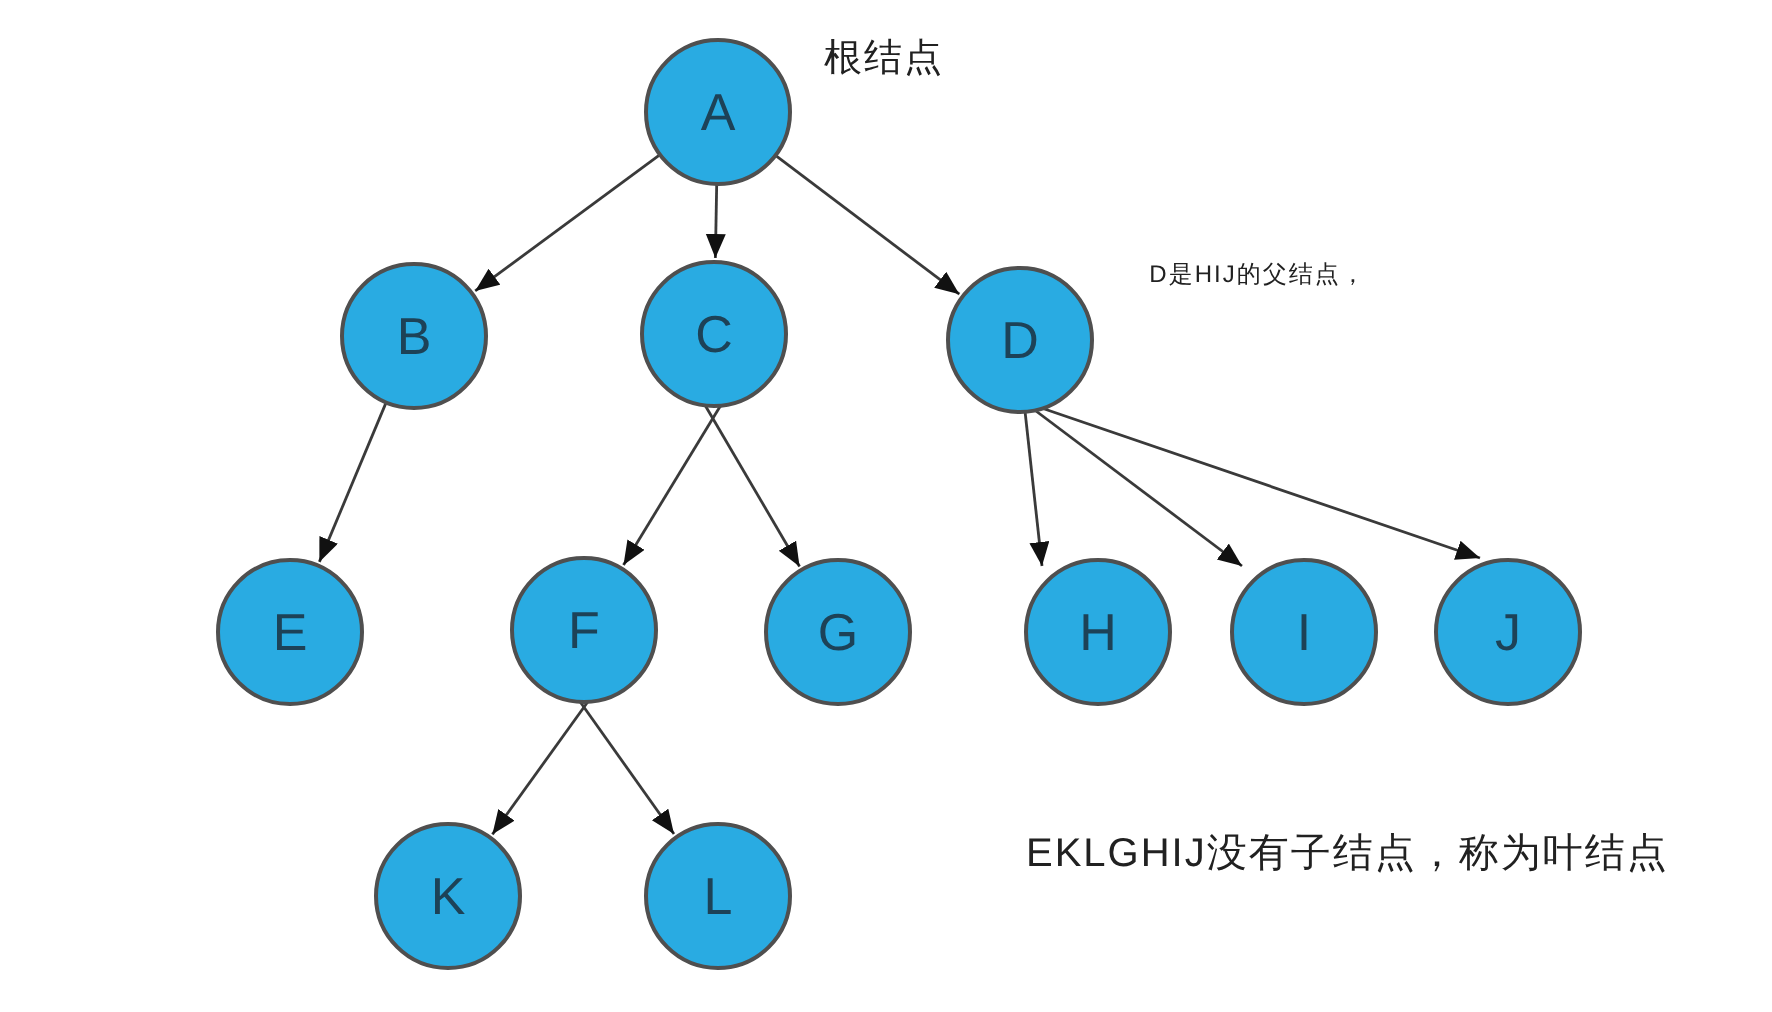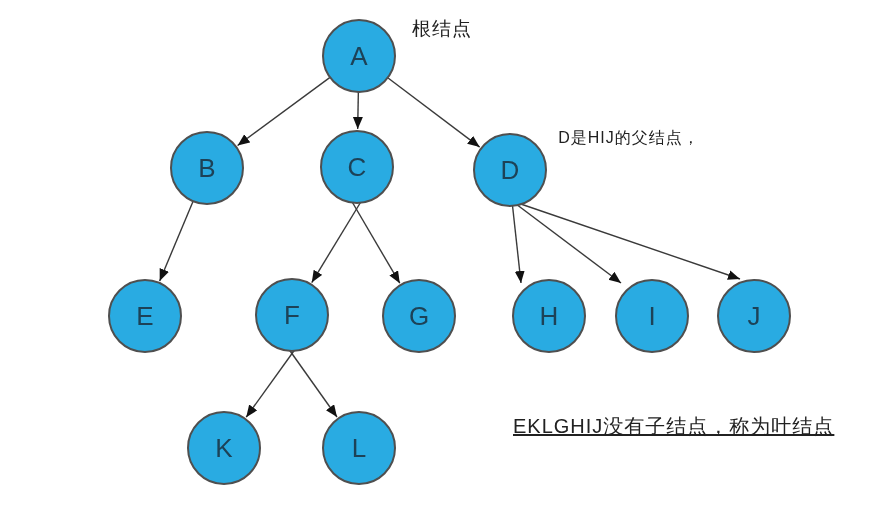--- a/index.html
+++ b/index.html
@@ -80,19 +80,19 @@
         <text x="754" y="316" dy="0.35em" text-anchor="middle" font-size="26" fill="#1d4257" class="node-letter">J</text>
         <circle cx="224" cy="448" r="36" fill="#29abe2" stroke="#4f4f4f" stroke-width="2"></circle>
         <text x="224" y="448" dy="0.35em" text-anchor="middle" font-size="26" fill="#1d4257" class="node-letter">K</text>
         <circle cx="359" cy="448" r="36" fill="#29abe2" stroke="#4f4f4f" stroke-width="2"></circle>
         <text x="359" y="448" dy="0.35em" text-anchor="middle" font-size="26" fill="#1d4257" class="node-letter">L</text>
       </g>
   </svg>
 
   <div class="label root-label" style="left: 412px; top: 16px; font-size: 19px; color: rgb(33, 33, 33);">根结点</div>
 
-  <div class="label d-note" style="left: 547px; top: 125px; font-size: 16px; width: 164px; color: rgb(33, 33, 33);">
+  <div class="label d-note" style="left: 547px; top: 125px; font-size: 12px; width: 164px; color: rgb(33, 33, 33);">
     <div>D是HIJ的父结点，</div>
   </div>
 
-  <div class="label leaf-note" style="left: 513px; top: 413px; font-size: 20px; color: rgb(33, 33, 33); text-decoration: underline;">EKLGHIJ没有子结点，称为叶结点</div>
+  <div class="label leaf-note" style="left: 513px; top: 413px; font-size: 20px; color: rgb(33, 33, 33);">EKLGHIJ没有子结点，称为叶结点</div>
 
 </div>
 
 </body></html>

